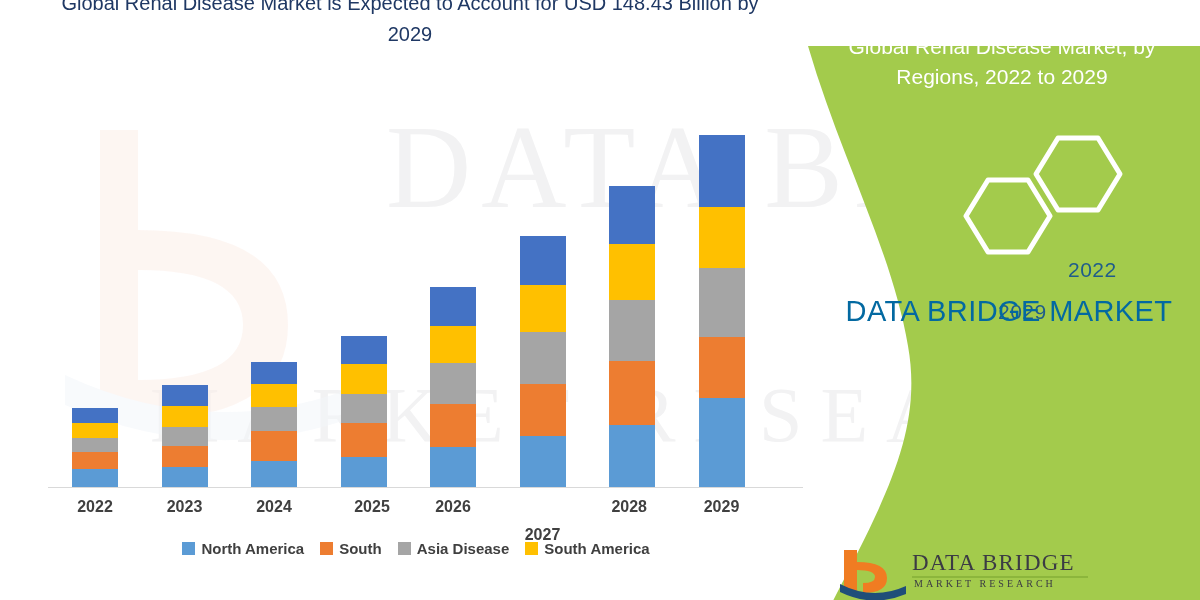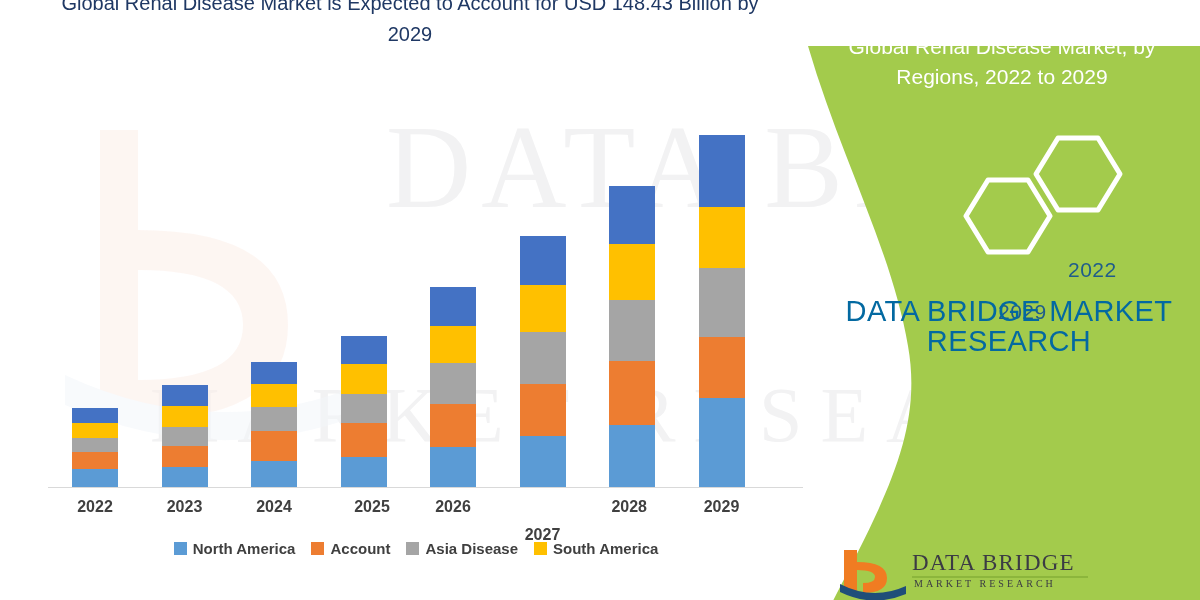--- a/index.html
+++ b/index.html
@@ -176,21 +176,21 @@
       </div>
   </div>
 
   <div class="legend" id="legend">
       <div class="legend-item">
         <span class="legend-swatch" style="background: rgb(91, 155, 213);"></span>
         <span class="legend-label">North America</span>
       </div>
       <div class="legend-item">
         <span class="legend-swatch" style="background: rgb(237, 125, 49);"></span>
-        <span class="legend-label">Account</span>
+        <span class="legend-label">South</span>
       </div>
       <div class="legend-item">
         <span class="legend-swatch" style="background: rgb(165, 165, 165);"></span>
         <span class="legend-label">Asia Disease</span>
       </div>
       <div class="legend-item">
         <span class="legend-swatch" style="background: rgb(255, 192, 0);"></span>
         <span class="legend-label">South America</span>
       </div>
     </div>
@@ -206,21 +206,20 @@
       <svg width="300" height="140" viewBox="0 0 300 140">
         <polygon points="188,4 228,4 250,40 228,76 188,76 166,40" fill="none" stroke="#ffffff" stroke-width="5" stroke-linejoin="round"></polygon>
         <polygon points="118,46 158,46 180,82 158,118 118,118 96,82" fill="none" stroke="#ffffff" stroke-width="5" stroke-linejoin="round"></polygon>
       </svg>
       <div class="hex-label hex-2022-label">2022</div>
       <div class="hex-label hex-2029-label">2029</div>
     </div>
 
     <div class="brand">
       <div>DATA BRIDGE MARKET</div>
-      <div>RESEARCH</div>
     </div>
   </div>
 
   <div class="logo-block">
     <svg width="66" height="54" viewBox="0 0 66 54" style="position:absolute;left:0;top:0;">
       <path d="M4 2 L4 44 L17 44 L17 2 Z" fill="#F07C22"></path>
       <path d="M17 14 q30 0 30 16 q0 15 -24 15 l0 -10 q12 0 12 -6 q0 -7 -18 -7 Z" fill="#F07C22"></path>
       <path d="M0 36 q33 17 66 2 l0 8 q-33 14 -66 -2 Z" fill="#1F4E79"></path>
     </svg>
     <div class="logo-underline"></div>

